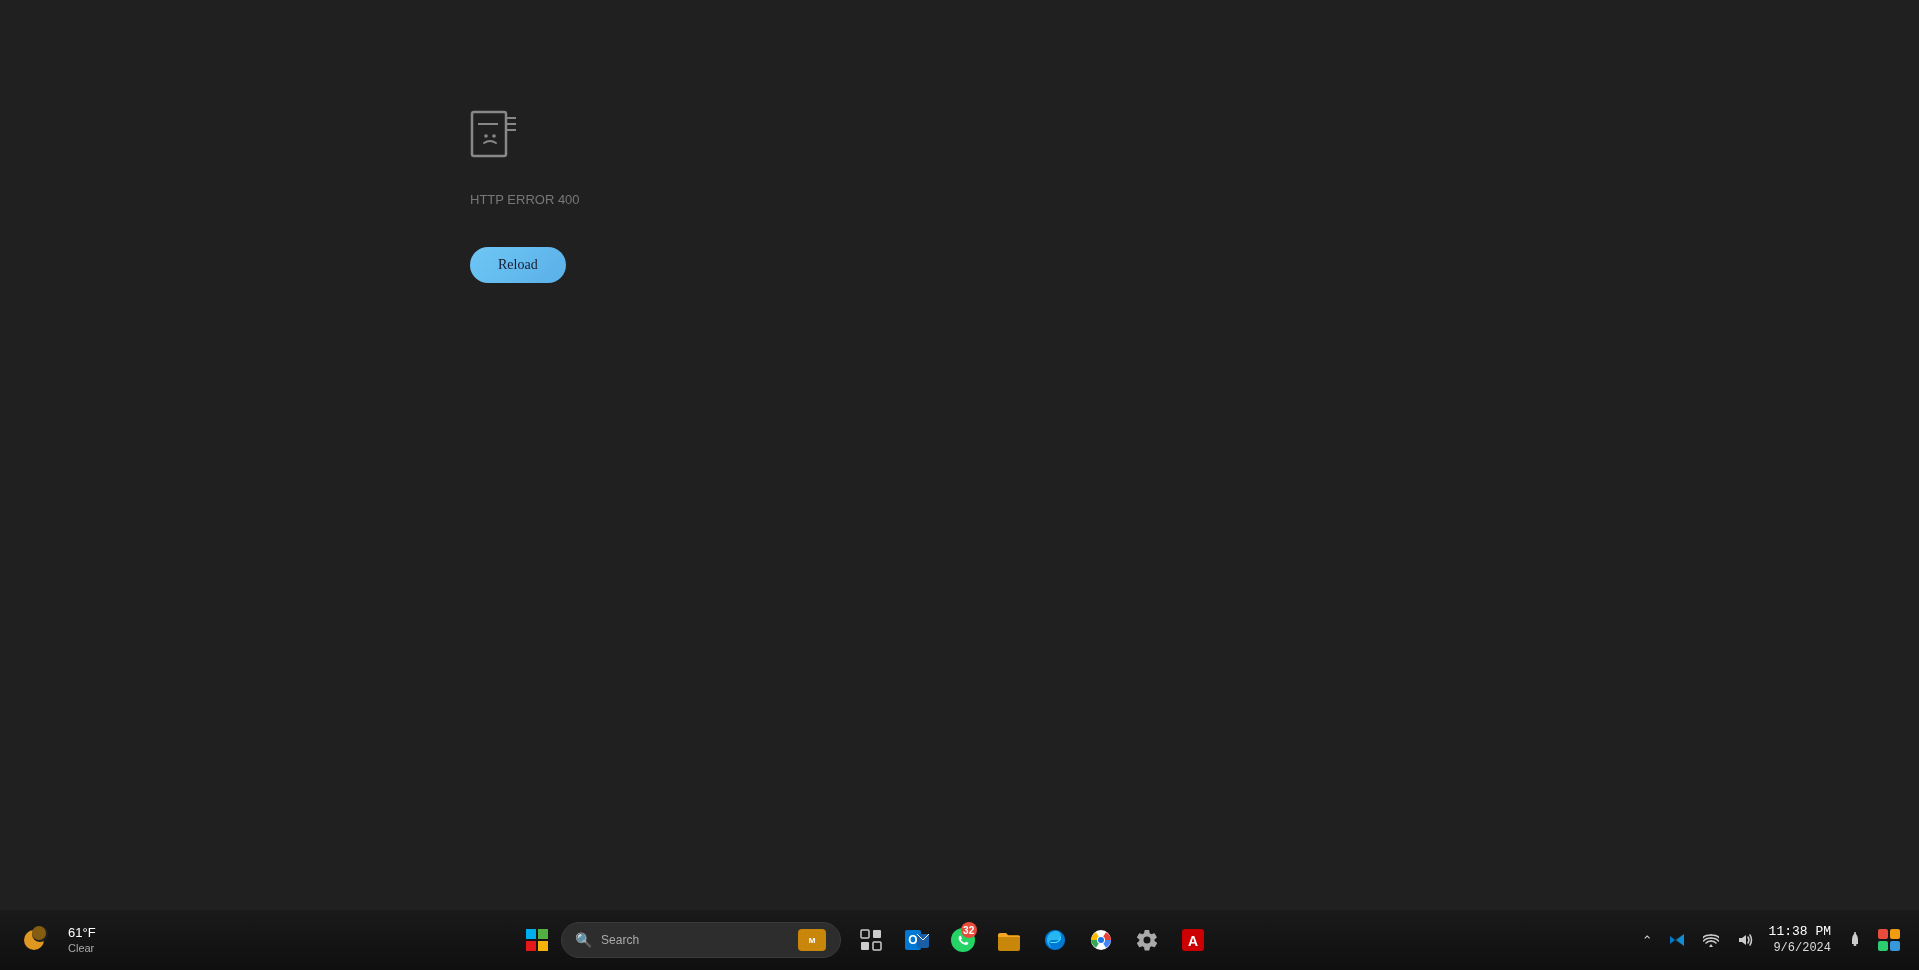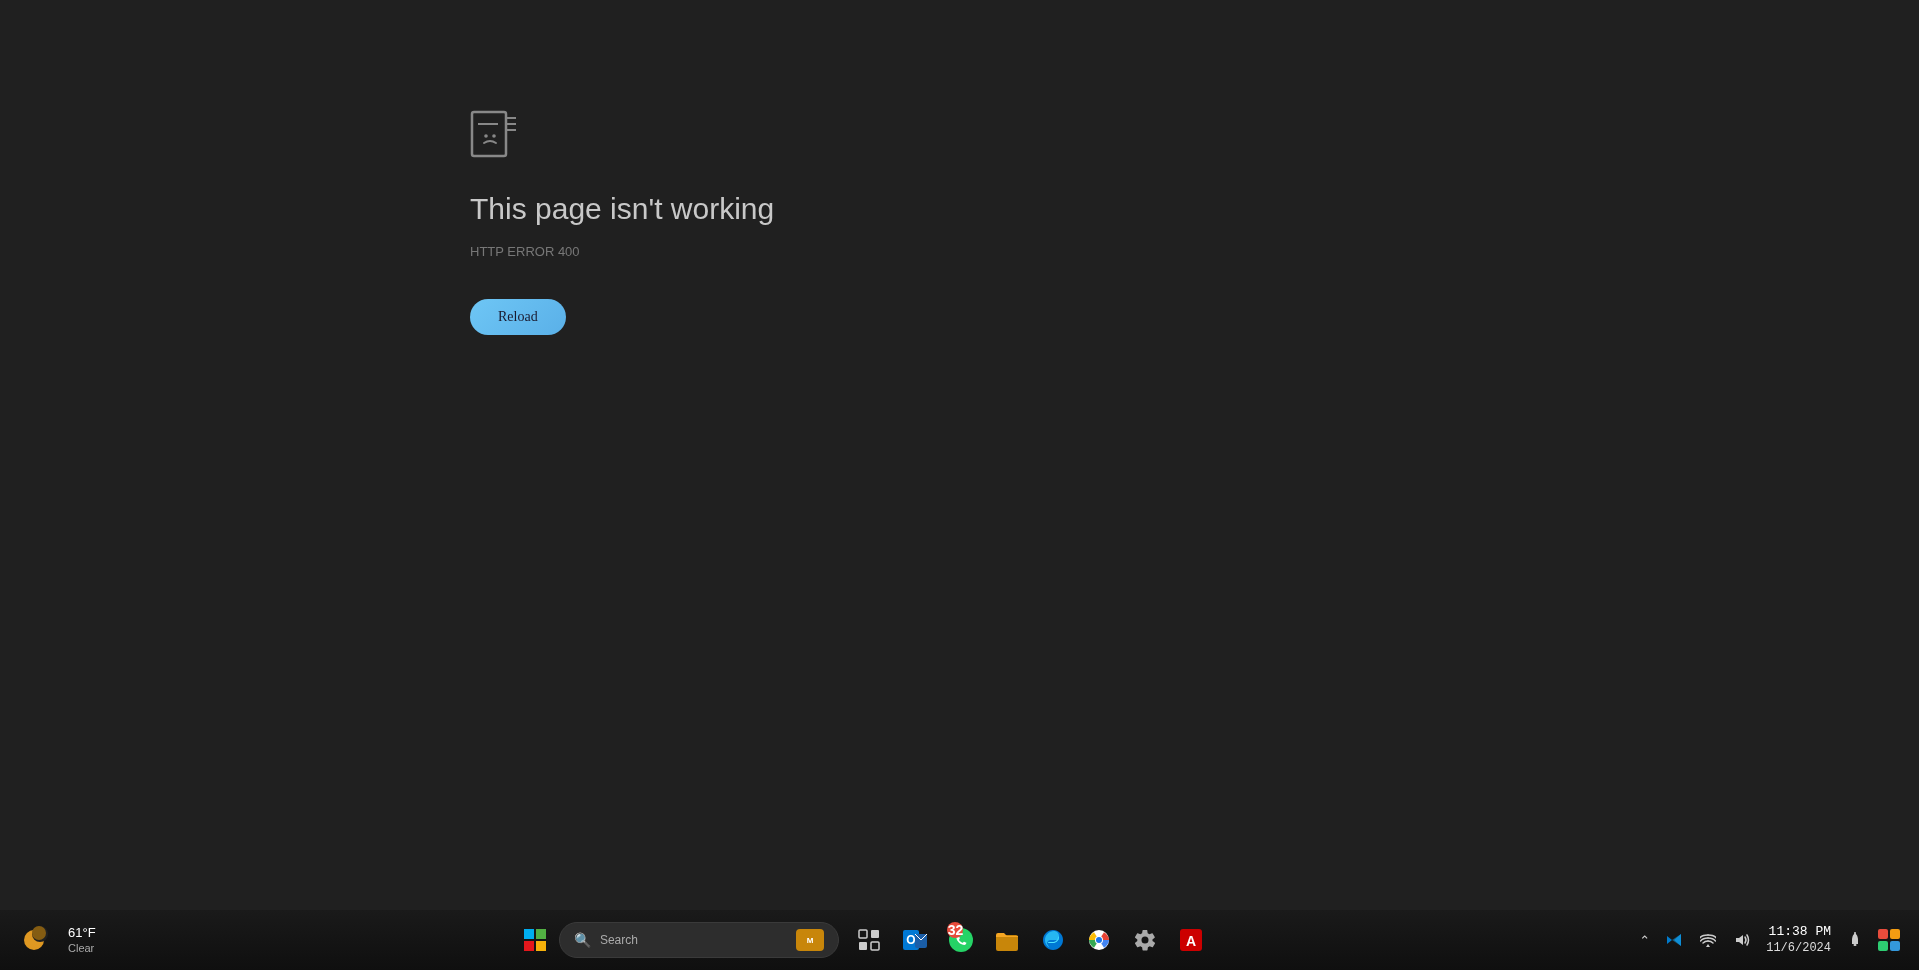--- a/index.html
+++ b/index.html
@@ -203,24 +203,24 @@
       justify-content: center;
       border-radius: 6px;
       cursor: pointer;
       position: relative;
       font-size: 22px;
     }
 
     .taskbar-app .badge {
       position: absolute;
       top: 4px;
-      right: 20px;
+      right: 8px;
       background: #e74c3c;
       color: white;
-      font-size: 14px;
+      font-size: 10px;
       border-radius: 50%;
       width: 16px;
       height: 16px;
       display: flex;
       align-items: center;
       justify-content: center;
       font-weight: bold;
     }
 
     
@@ -285,21 +285,20 @@
         <line x1="8" y1="14" x2="28" y2="14" stroke="#888888" stroke-width="2"></line>
         <circle cx="16" cy="26" r="1.8" fill="#888888"></circle>
         <circle cx="24" cy="26" r="1.8" fill="#888888"></circle>
         <path d="M14 33 Q20 29 26 33" stroke="#888888" stroke-width="2" fill="none" stroke-linecap="round"></path>
         <line x1="36" y1="8" x2="46" y2="8" stroke="#888888" stroke-width="2"></line>
         <line x1="36" y1="14" x2="46" y2="14" stroke="#888888" stroke-width="2"></line>
         <line x1="36" y1="20" x2="46" y2="20" stroke="#888888" stroke-width="2"></line>
       </svg>
     </div>
 
-    <h1 class="error-title">This page isn't working</h1>
 
 
     <p class="error-code">HTTP ERROR 400</p>
 
     <button class="reload-button">Reload</button>
 
   </div>
 </div>
 
 <div class="taskbar">
@@ -443,21 +442,21 @@
     <div class="tray-action-btn">
       <svg width="16" height="14" viewBox="0 0 16 14" fill="none">
         <path d="M2 5 L2 9 L5 9 L9 12 L9 2 L5 5 Z" fill="#cccccc"></path>
         <path d="M11 4 Q13 7 11 10" stroke="#cccccc" stroke-width="1.5" fill="none" stroke-linecap="round"></path>
         <path d="M13 2 Q16 7 13 12" stroke="#cccccc" stroke-width="1.5" fill="none" stroke-linecap="round"></path>
       </svg>
     </div>
 
     <div class="clock">
       <span class="clock-time">11:38 PM</span>
-      <span class="clock-date">11/6/2024</span>
+      <span class="clock-date">9/6/2024</span>
     </div>
 
     <div class="tray-action-btn">
       <svg width="16" height="16" viewBox="0 0 16 16" fill="#cccccc">
         <path d="M8 1 C8 1 5 3 5 8 L5 12 L11 12 L11 8 C11 3 8 1 8 1Z"></path>
         <rect x="6.5" y="12" width="3" height="2" rx="1" fill="#cccccc"></rect>
         <circle cx="8" cy="1" r="1" fill="#cccccc"></circle>
       </svg>
     </div>
 

